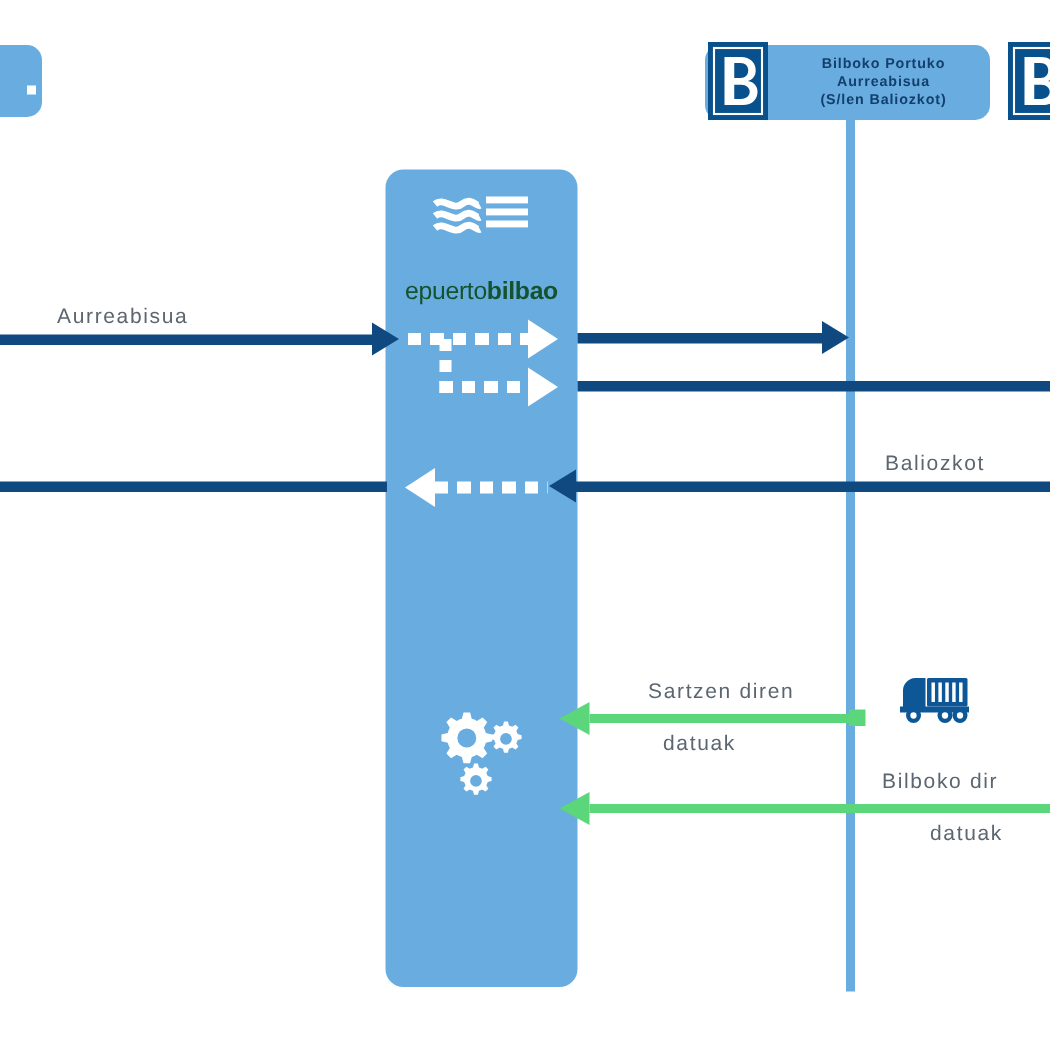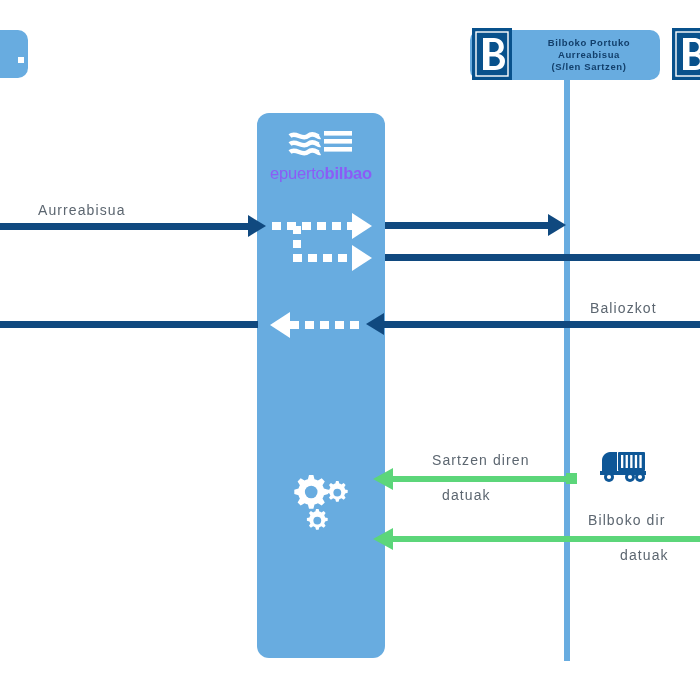--- a/index.html
+++ b/index.html
@@ -85,24 +85,24 @@
     border-radius: 12px;
   }
   .epb-logo {
     position: absolute;
     left: 257px;
     top: 128px;
     width: 128px;
     text-align: center;
   }
   .epb-wordmark {
-    color: #8b5cf6;
+    color: #14532d;
     font-size: 16.5px;
     letter-spacing: -0.2px;
-    margin-top: 0;
+    margin-top: 20px;
   }
   .epb-wordmark .bold { font-weight: bold; }
 
   
   .lifeline {
     position: absolute;
     left: 564px;
     top: 78px;
     width: 6px;
     height: 583px;
@@ -187,21 +187,21 @@
 <div id="canvas">
 
   <div class="actor-box actor-left-partial">
     <div class="tiny-mark"></div>
   </div>
 
   <div class="actor-box actor-center">
     <div class="actor-center-label">
       <div>Bilboko Portuko</div>
       <div>Aurreabisua</div>
-      <div>(S/len Sartzen)</div>
+      <div>(S/len Baliozkot)</div>
     </div>
   </div>
 
   <svg class="b-emblem" viewBox="0 0 40 52">
     <rect x="0" y="0" width="40" height="52" fill="#08518C"></rect>
     <rect x="4" y="4" width="32" height="44" fill="none" stroke="#ffffff" stroke-width="1.4"></rect>
     <path d="M11 10 L11 42 L23 42 C30 42 33 38 33 33 C33 29 30 26.5 26.5 26 C29.5 25.2 31.8 22.8 31.8 19 C31.8 13.6 28 10 22 10 Z" fill="#ffffff"></path>
     <path d="M17.5 14 L17.5 24 L21.5 24 C25 24 26.8 21.8 26.8 19 C26.8 16.1 25 14 21.5 14 Z" fill="#08518C"></path>
     <path d="M17.5 28.5 L17.5 38 L22 38 C25.8 38 27.8 35.6 27.8 33.2 C27.8 30.8 25.8 28.5 22 28.5 Z" fill="#08518C"></path>
   </svg>

